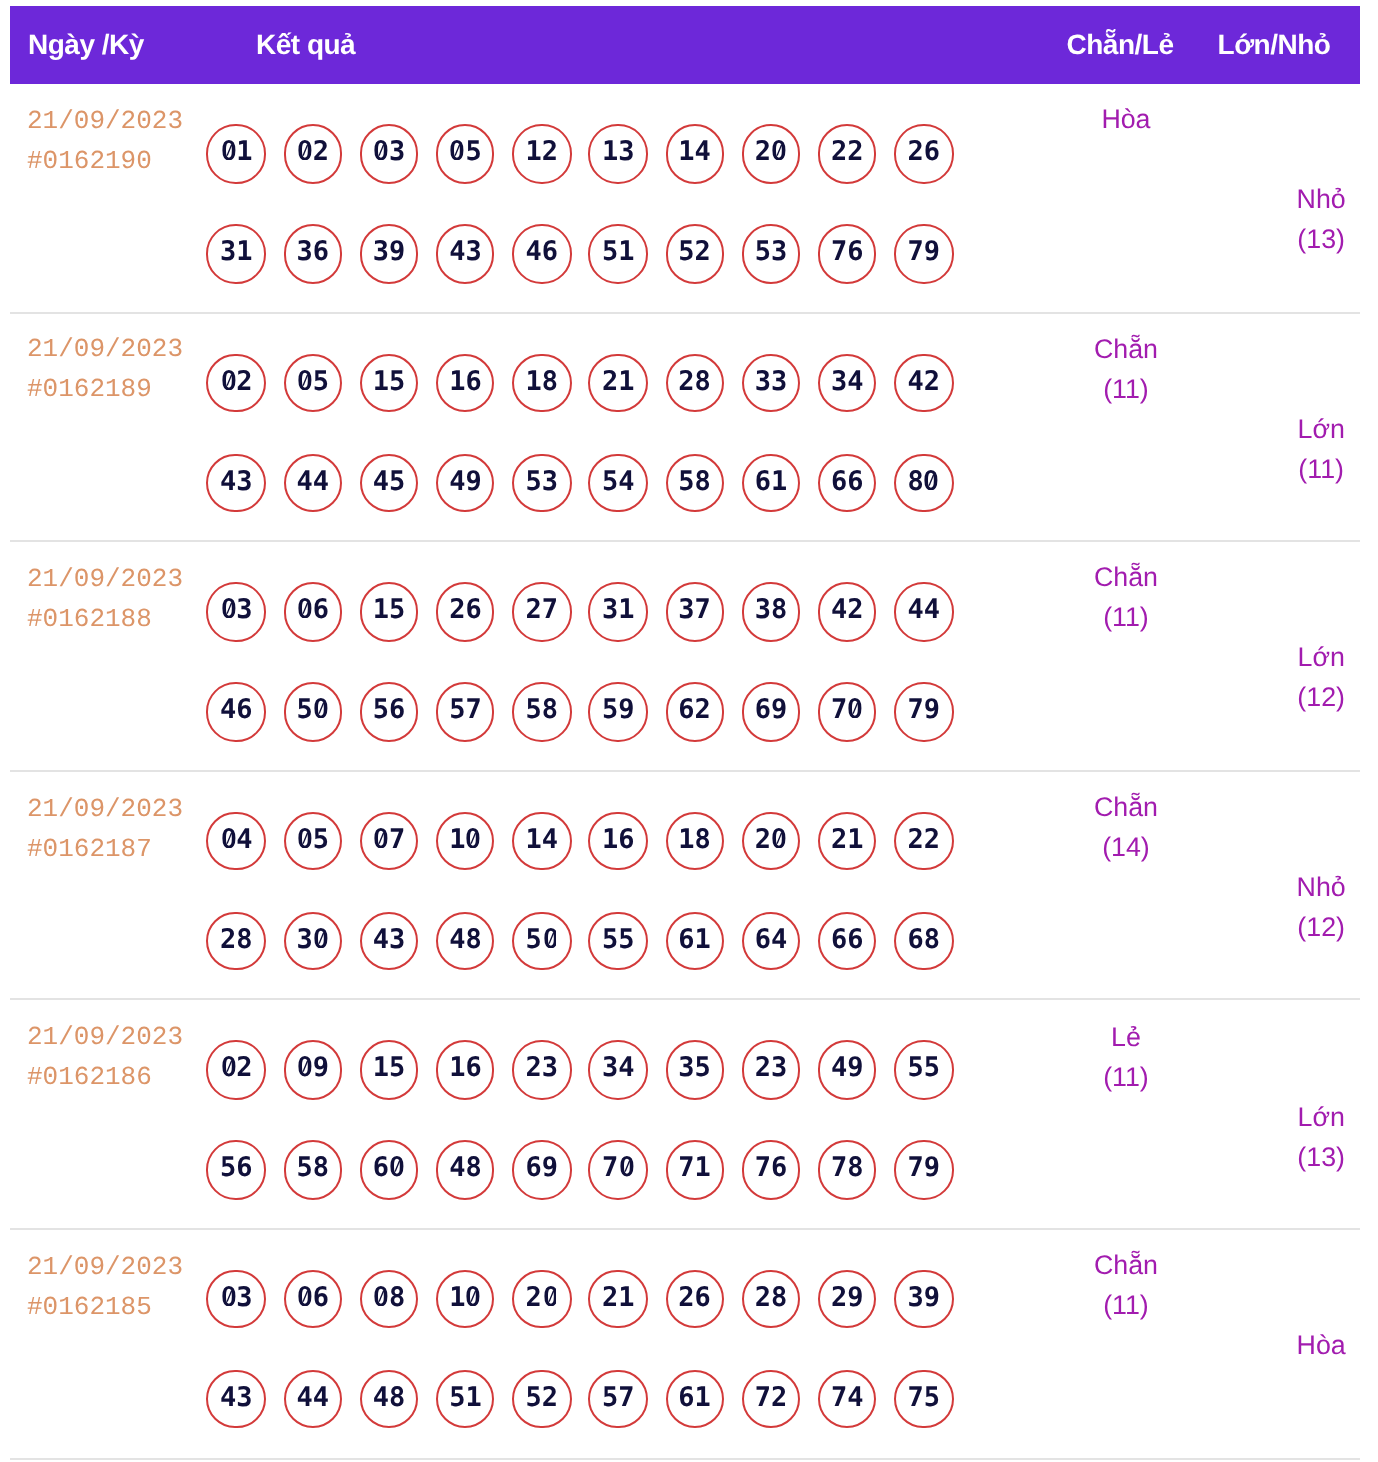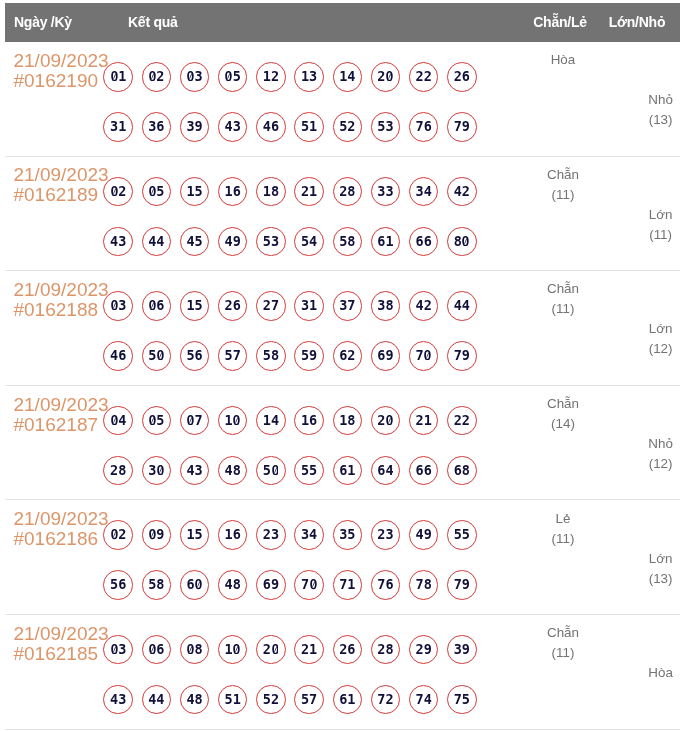--- a/index.html
+++ b/index.html
@@ -5,44 +5,44 @@
 <style>
   html,body{margin:0;padding:0;}
   body{
     width:689px;height:731px;background:#ffffff;
     font-family:"Liberation Sans",sans-serif;
     -webkit-font-smoothing:antialiased;
   }
   .wrap{position:relative;width:689px;height:731px;overflow:hidden;}
   .thead{
     position:absolute;left:5px;top:2.8px;width:675px;height:38.8px;
-    background:#737373;
+    background:#6d28d9;
   }
   .th{position:absolute;top:0.4px;height:39px;line-height:39px;color:#ffffff;font-weight:bold;font-size:14px;white-space:nowrap;letter-spacing:-0.25px;}
   .th-date{left:9px;}
   .th-res{left:99px;margin-left:24px;}
   .th-ce{left:525px;width:60px;text-align:center;}
   .th-bs{left:601px;width:62px;text-align:center;}
 
   .rows{position:absolute;left:4.6px;top:42px;width:675.4px;}
   .row{position:relative;height:114.6px;border-bottom:1px solid #e3e3e3;box-sizing:border-box;}
-  .row .meta{position:absolute;left:8.9px;top:8.8px;width:90px;color:#dc9568;font-size:19px;line-height:20px;}
+  .row .meta{position:absolute;left:8.9px;top:8.8px;width:90px;color:#dc9568;font-size:13px;line-height:20px;font-family:Liberation Mono, monospace;}
   .row .balls{position:absolute;left:98.8px;top:20px;}
   .ballrow{height:50px;}
   .ball{
     display:inline-block;width:29.5px;height:29.5px;margin-right:8.7px;
     border:1.15px solid #d33a3a;border-radius:50%;
     font-family:"DejaVu Sans Mono",monospace;font-size:13.5px;font-weight:bold;
     color:#10103a;text-align:center;line-height:27.8px;
     box-sizing:border-box;vertical-align:top;
   }
   .ball:last-child{margin-right:0;}
   .z{display:inline-block;width:8.128px;height:10.211px;position:relative;vertical-align:baseline;margin-bottom:-0.19px;}
   .z svg{position:absolute;left:0.61px;top:0;width:6.91px;height:10.211px;display:block;}
-  .col-ce,.col-bs{position:absolute;top:8.2px;text-align:center;color:#737373;font-size:13.4px;line-height:20px;}
+  .col-ce,.col-bs{position:absolute;top:8.2px;text-align:center;color:#a21caf;font-size:13.4px;line-height:20px;}
   .col-ce{left:528.4px;width:60px;}
   .col-bs{left:625px;width:62px;margin-top:40px;}
 </style>
 </head>
 <body>
 
 <div class="wrap">
   <div class="thead">
     <div class="th th-date">Ngày /Kỳ</div>
     <div class="th th-res">Kết quả</div>

